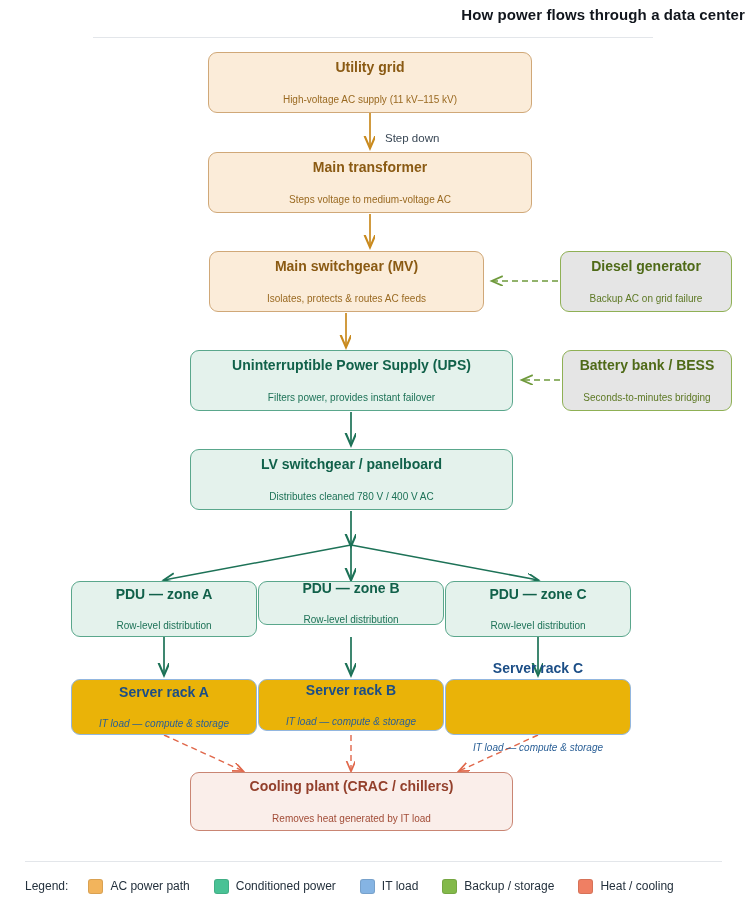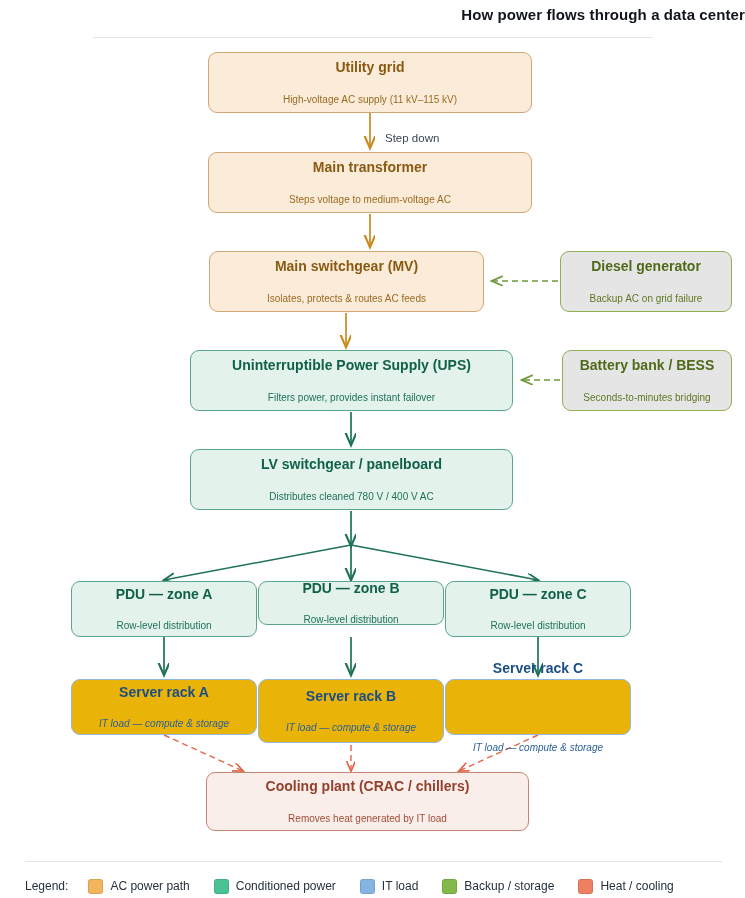--- a/index.html
+++ b/index.html
@@ -178,31 +178,31 @@
   <div class="node n-cond" style="left:445px;top:581px;width:186px;height:56px;">
     <div class="t">PDU — zone C</div>
     <div class="s">Row-level distribution</div>
   </div>
 
   <div class="node n-it" style="left:71px;top:679px;width:186px;height:56px;">
     <div class="t">Server rack A</div>
     <div class="s">IT load — compute &amp; storage</div>
   </div>
 
-  <div class="node n-it" style="left:258px;top:679px;width:186px;height:64px;">
+  <div class="node n-it" style="left:258px;top:679px;width:186px;height:52px;">
     <div class="t">Server rack B</div>
     <div class="s">IT load — compute &amp; storage</div>
   </div>
 
   <div class="node n-it" style="left:445px;top:679px;width:186px;height:56px;gap:48px;">
     <div class="t">Server rack C</div>
     <div class="s">IT load — compute &amp; storage</div>
   </div>
 
-  <div class="node n-heat" style="left:206px;top:772px;width:323px;height:59px;justify-content:center;">
+  <div class="node n-heat" style="left:190px;top:772px;width:323px;height:59px;justify-content:center;">
     <div class="t">Cooling plant (CRAC / chillers)</div>
     <div class="s">Removes heat generated by IT load</div>
   </div>
 
   <div class="legend-rule"></div>
 
   <div class="legend">
     <span class="legend-title">Legend:</span>
 
     <span class="legend-item">

